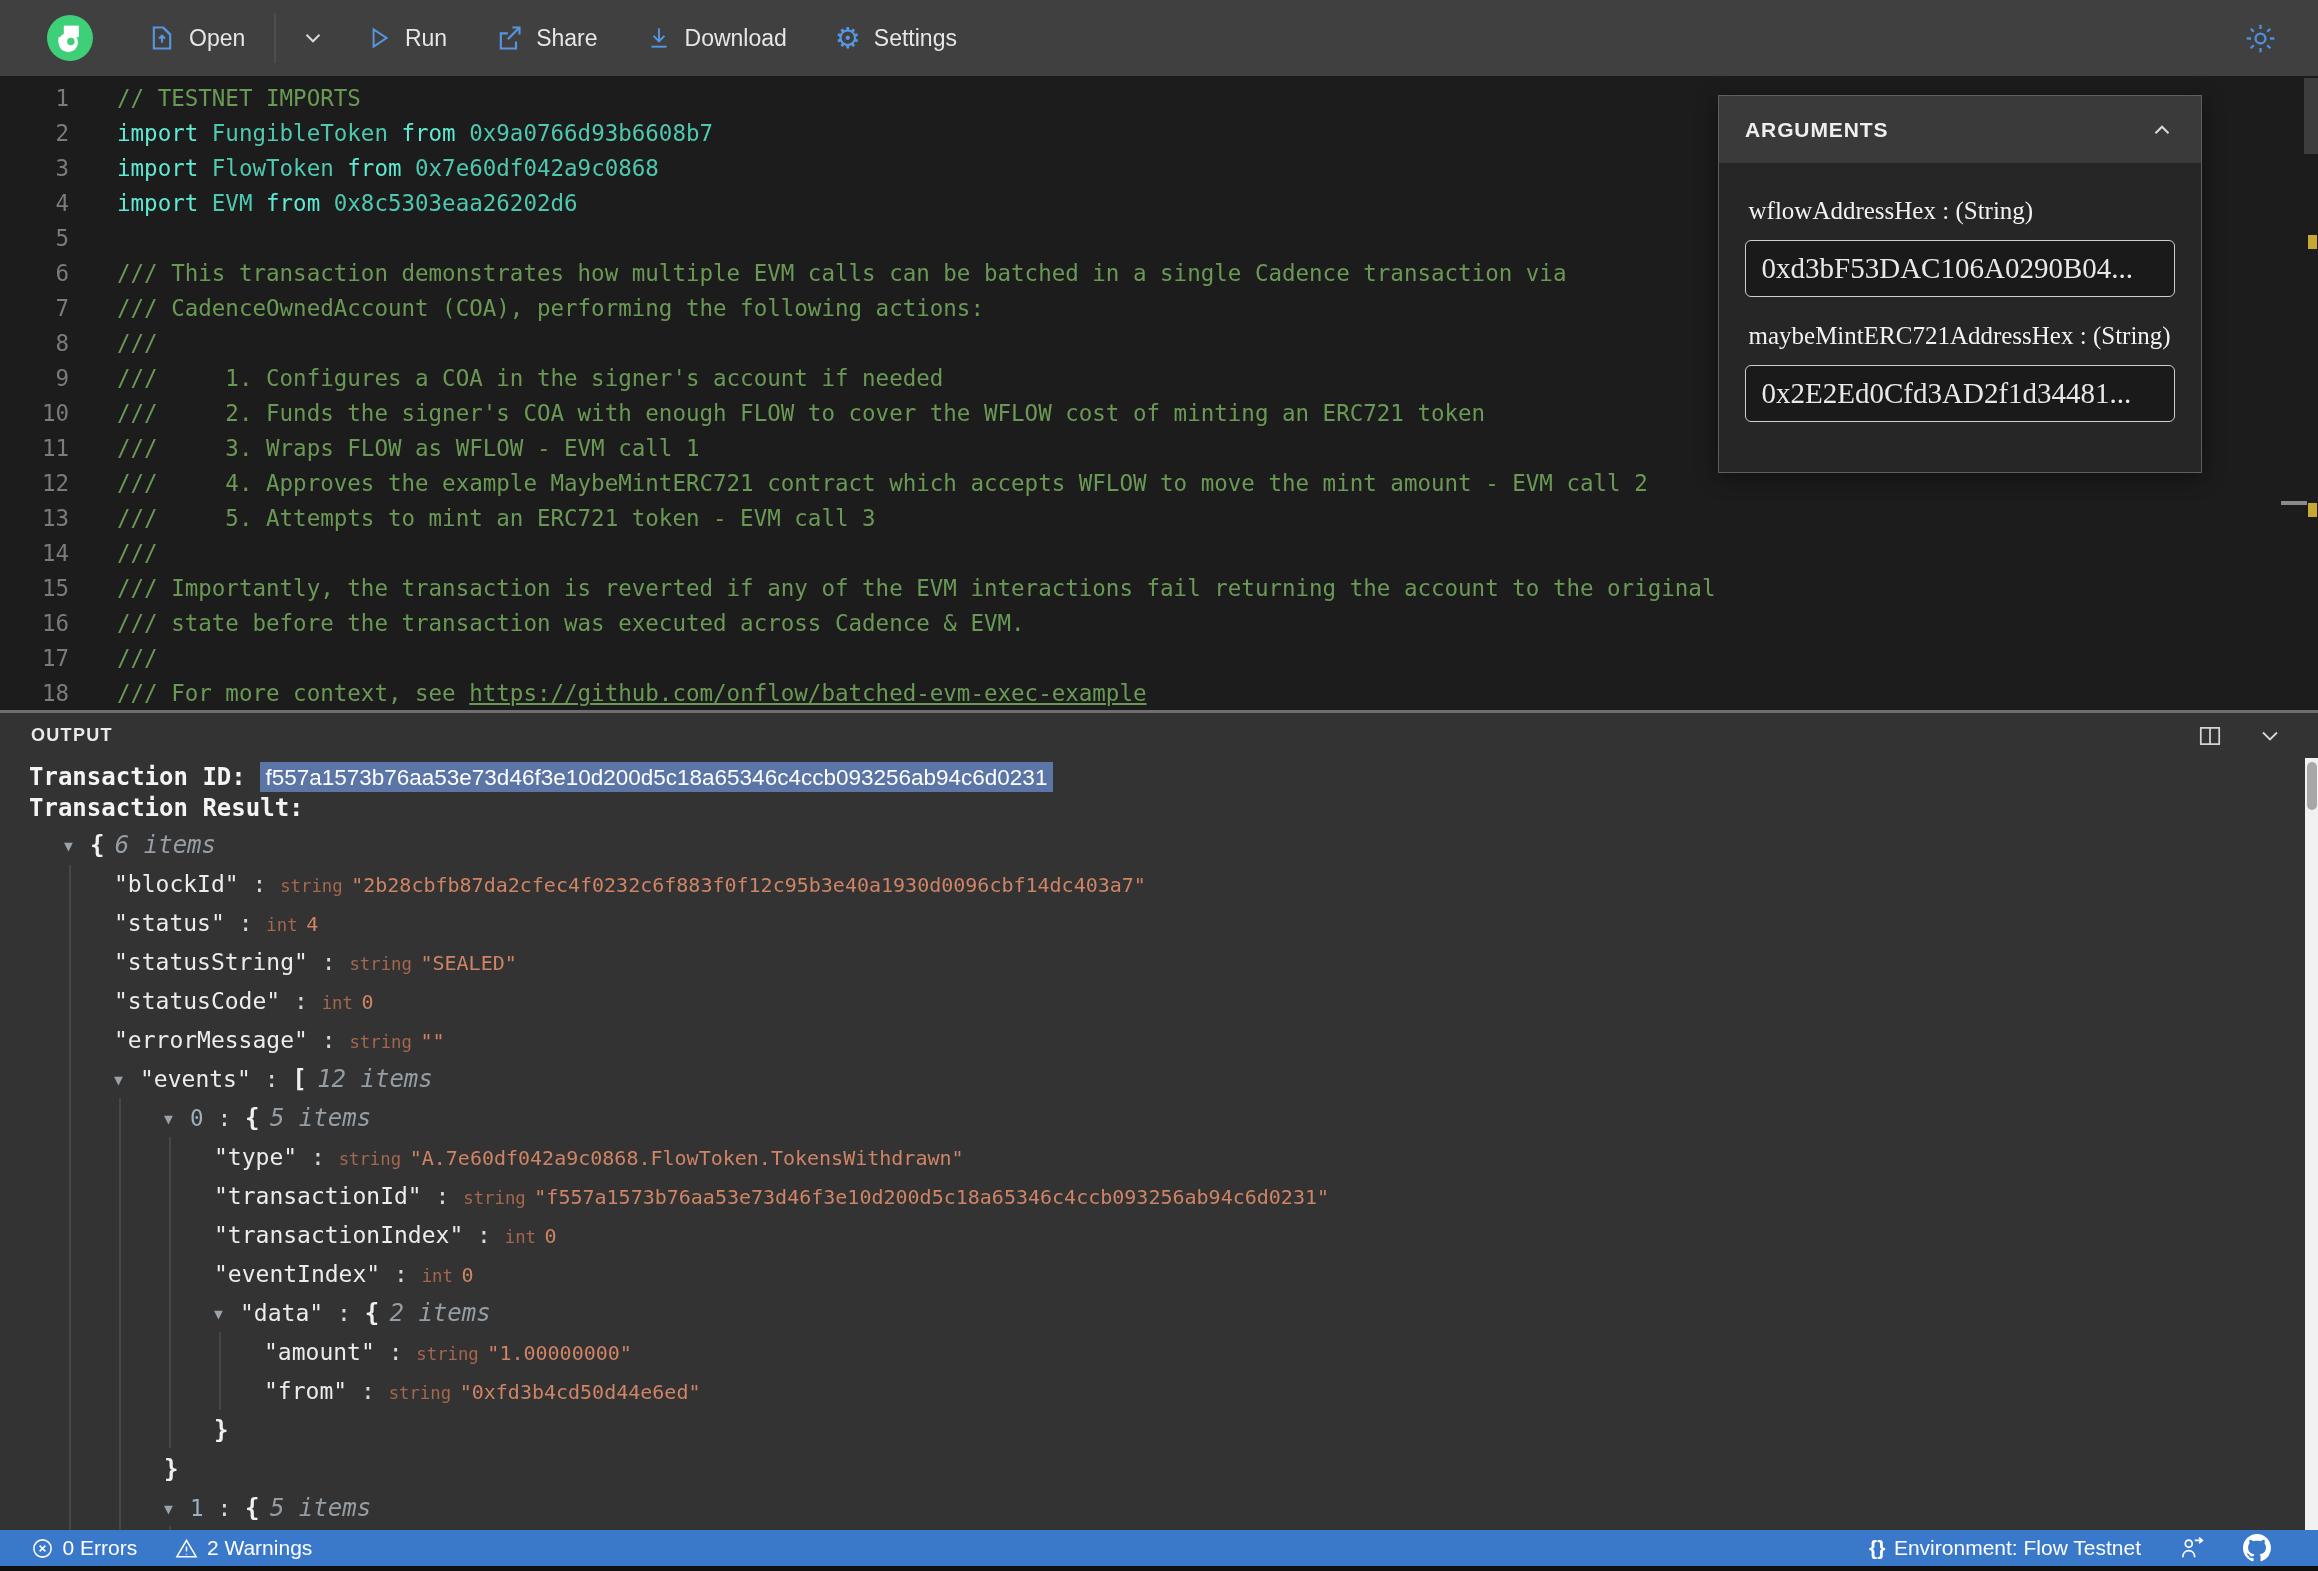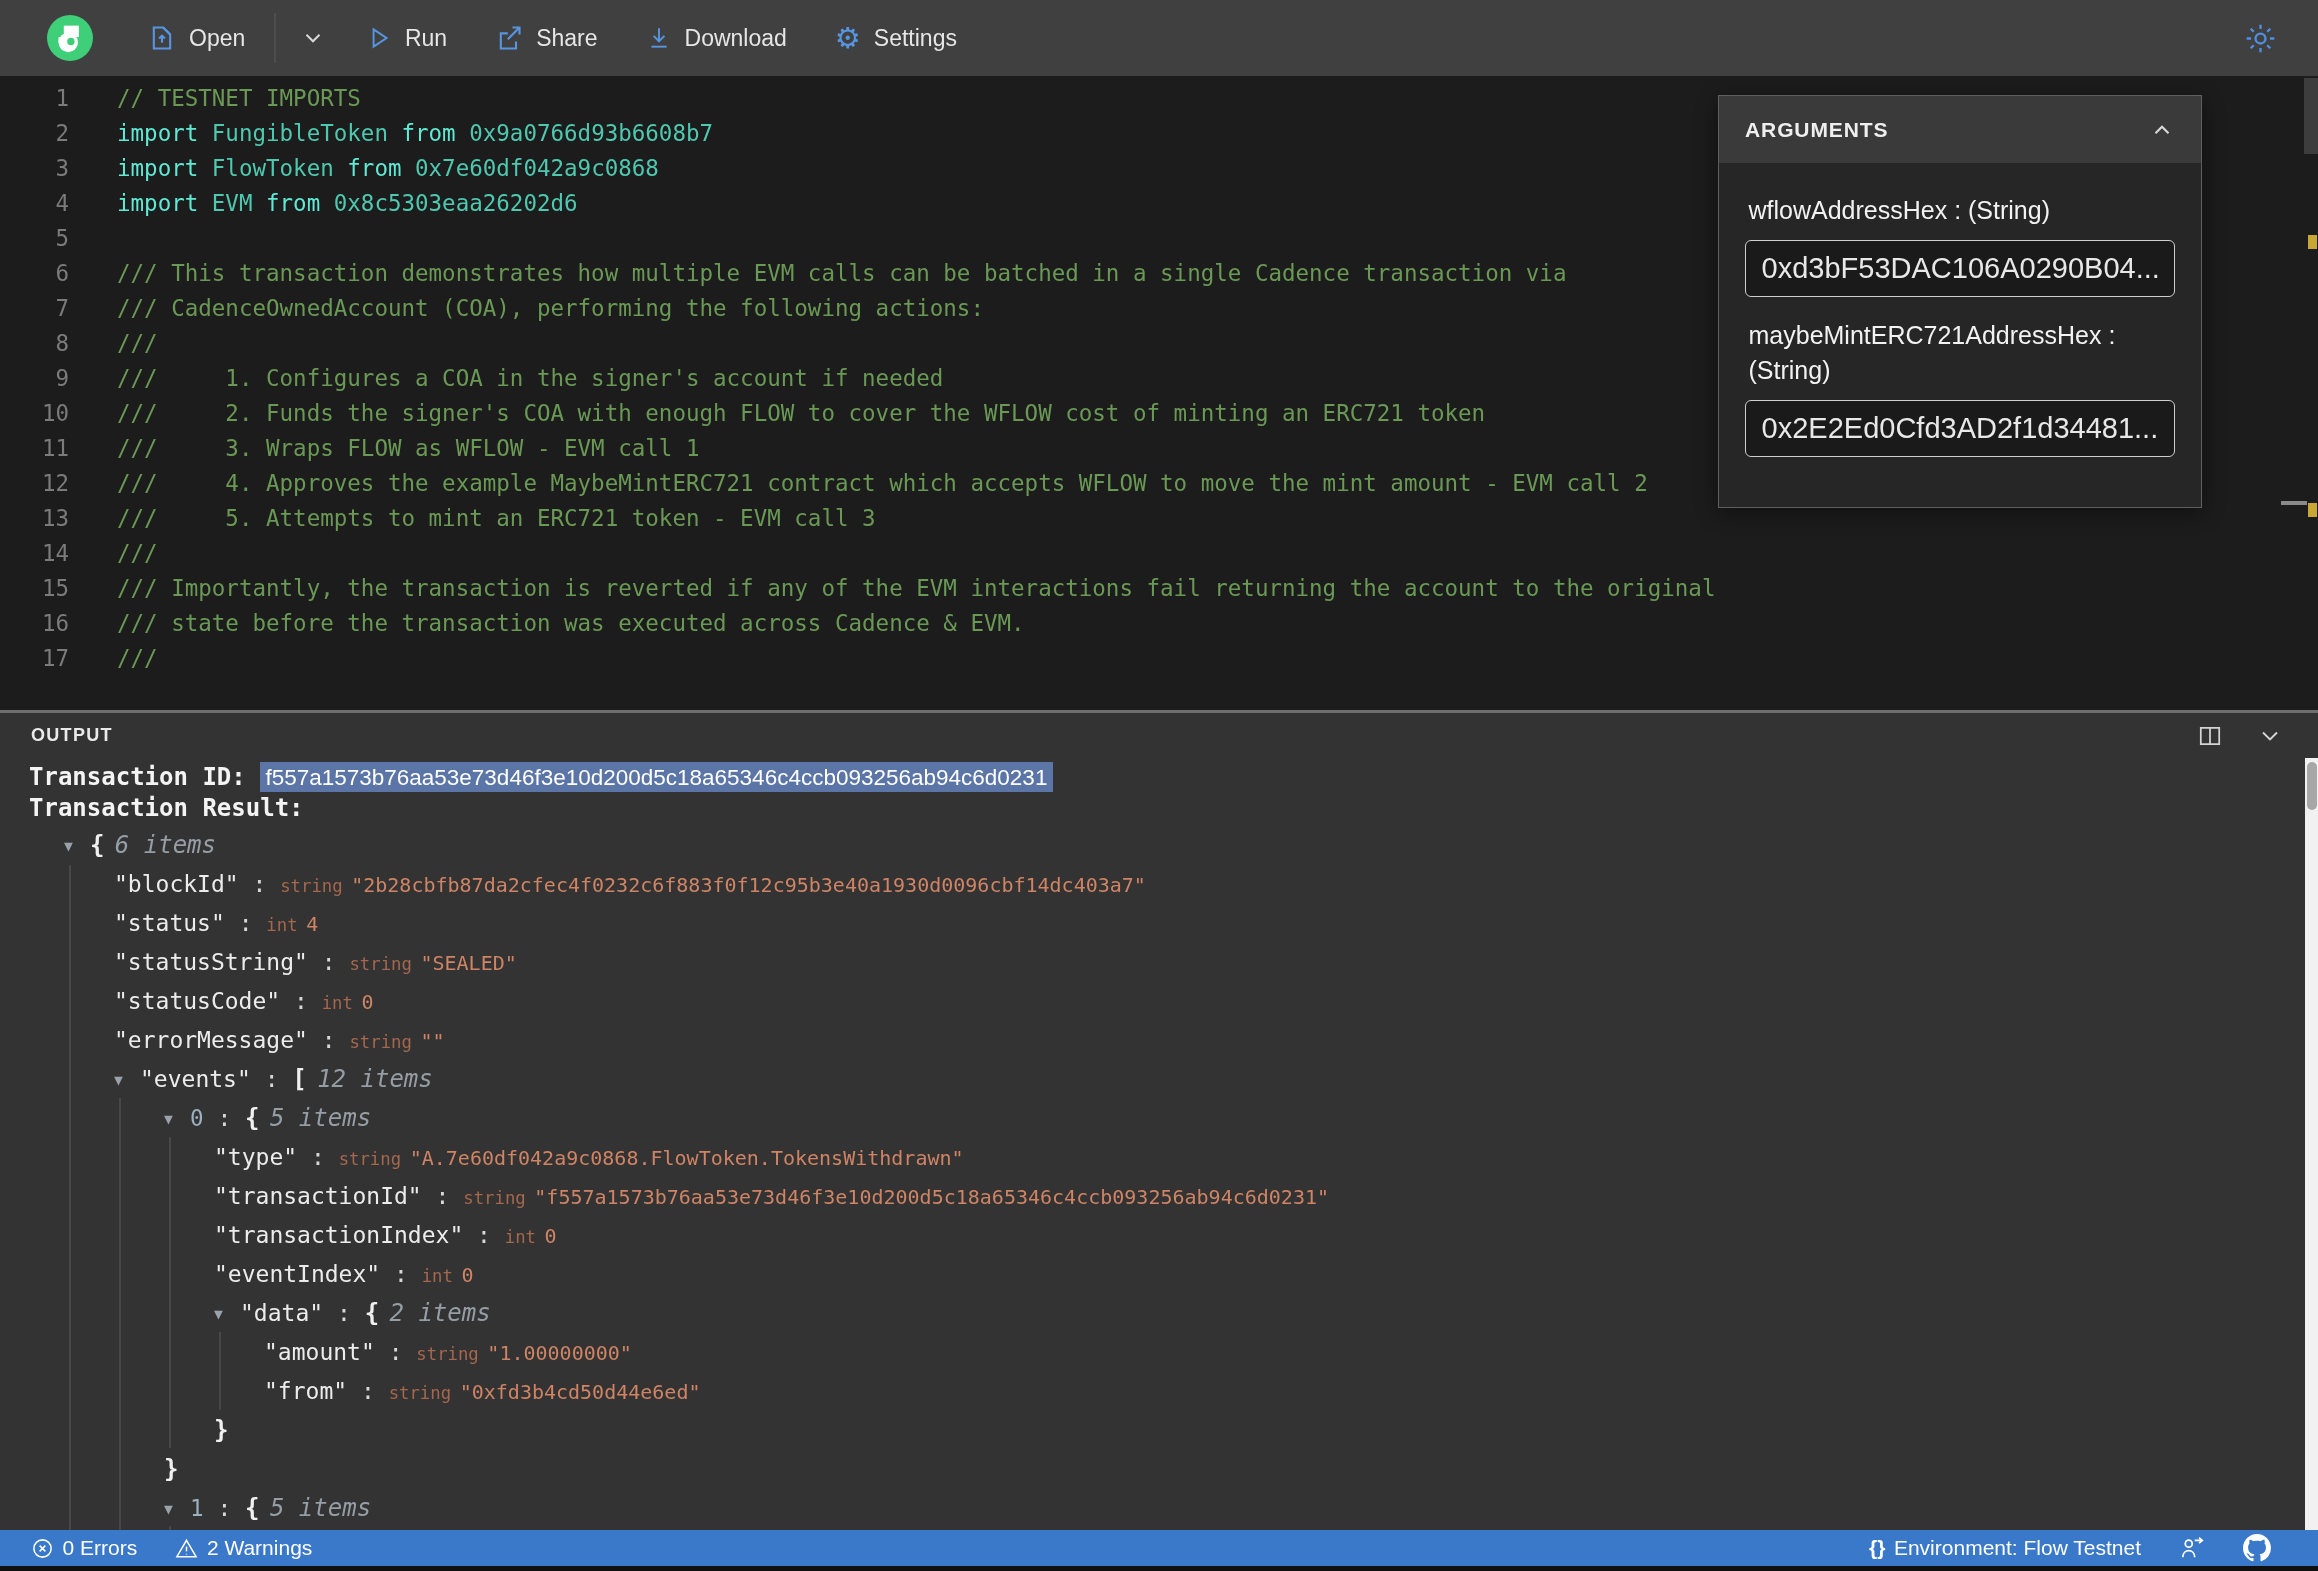--- a/index.html
+++ b/index.html
@@ -30,21 +30,21 @@
   .warn-mark{position:absolute;right:1.7px;width:9.5px;height:14px;background:#c9a733;}
   .cursor-mark{position:absolute;right:12px;width:26px;height:3.5px;background:#8a8a8a;}
 
   
   .args{position:absolute;left:1718px;top:95px;width:482px;background:#262626;
         border:0.9px solid #5f5f5f;box-shadow:0 5.2px 21px rgba(0,0,0,.45);}
   .args-head{height:67px;background:#3a3a3a;display:flex;align-items:center;
              padding:0 26px;justify-content:space-between;}
   .args-title{color:#efefef;font-weight:bold;font-size:21px;letter-spacing:0.9px;}
   .args-chev{color:#dcdcdc;display:flex;cursor:pointer;}
-  .args-body{padding:22.5px 26px 29px 26px;}
+  .args-body{padding:22.5px 26px 29px 26px;font-family:Liberation Serif, serif;}
   .arg-label{color:#f2f2f2;font-size:25px;margin:7px 0 12px 3.5px;line-height:35px;}
   .arg-input{height:55px;background:#1a1a1a;border:1.7px solid #cfcfcf;border-radius:6px;
              color:#e8e8e8;font-size:29px;display:flex;align-items:center;
              padding:0 15.6px;margin-bottom:21px;white-space:nowrap;overflow:hidden;}
 
   
   .split{position:absolute;left:0;top:710px;width:100%;height:3.5px;background:#6e6e6e;}
 
   
   .output{position:absolute;left:0;top:713px;width:100%;height:817px;background:#333333;overflow:hidden;}
@@ -168,20 +168,21 @@
   <div class="cl"><span class="ln">8</span><span class="ct"><span data-c="comment">///</span></span></div>
   <div class="cl"><span class="ln">9</span><span class="ct"><span data-c="comment">///     1. Configures a COA in the signer's account if needed</span></span></div>
   <div class="cl"><span class="ln">10</span><span class="ct"><span data-c="comment">///     2. Funds the signer's COA with enough FLOW to cover the WFLOW cost of minting an ERC721 token</span></span></div>
   <div class="cl"><span class="ln">11</span><span class="ct"><span data-c="comment">///     3. Wraps FLOW as WFLOW - EVM call 1</span></span></div>
   <div class="cl"><span class="ln">12</span><span class="ct"><span data-c="comment">///     4. Approves the example MaybeMintERC721 contract which accepts WFLOW to move the mint amount - EVM call 2</span></span></div>
   <div class="cl"><span class="ln">13</span><span class="ct"><span data-c="comment">///     5. Attempts to mint an ERC721 token - EVM call 3</span></span></div>
   <div class="cl"><span class="ln">14</span><span class="ct"><span data-c="comment">///</span></span></div>
   <div class="cl"><span class="ln">15</span><span class="ct"><span data-c="comment">/// Importantly, the transaction is reverted if any of the EVM interactions fail returning the account to the original</span></span></div>
   <div class="cl"><span class="ln">16</span><span class="ct"><span data-c="comment">/// state before the transaction was executed across Cadence &amp; EVM.</span></span></div>
   <div class="cl"><span class="ln">17</span><span class="ct"><span data-c="comment">///</span></span></div>
+  <div class="cl"><span class="ln">18</span><span class="ct"><span data-c="comment">/// For more context, see </span><span data-c="comment-link">https://github.com/onflow/batched-evm-exec-example</span></span></div>
 
   <div class="ruler-thumb"></div>
   <div class="warn-mark" style="top:159px"></div>
   <div class="warn-mark" style="top:427px"></div>
   <div class="cursor-mark" style="top:425px"></div>
 </div>
 
 <div class="args">
   <div class="args-head">
     <span class="args-title">ARGUMENTS</span>

